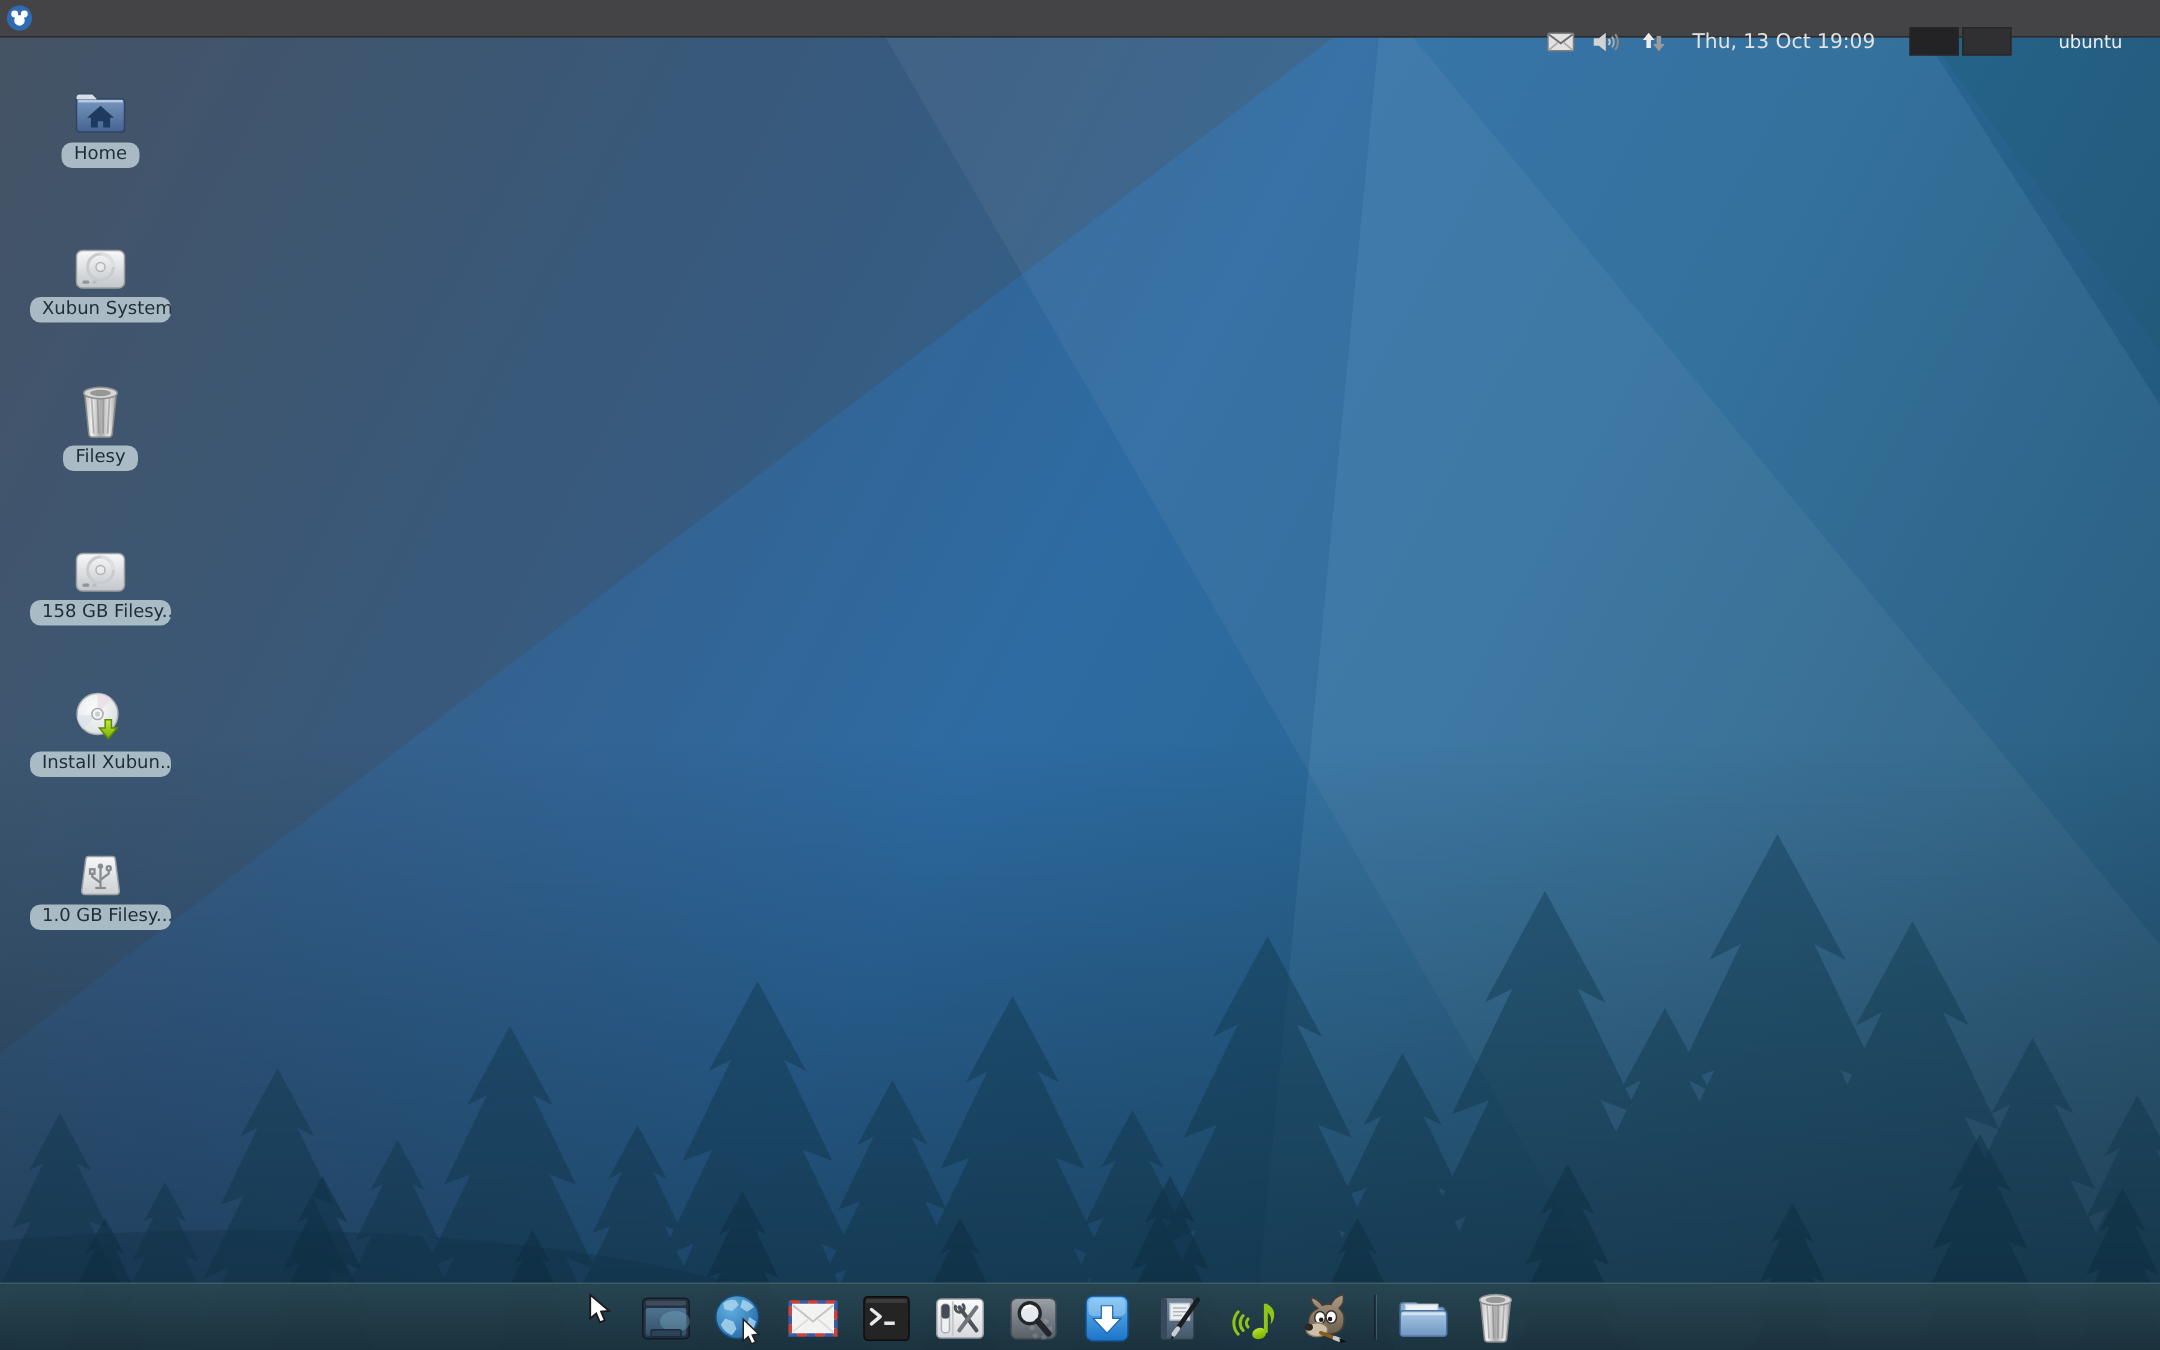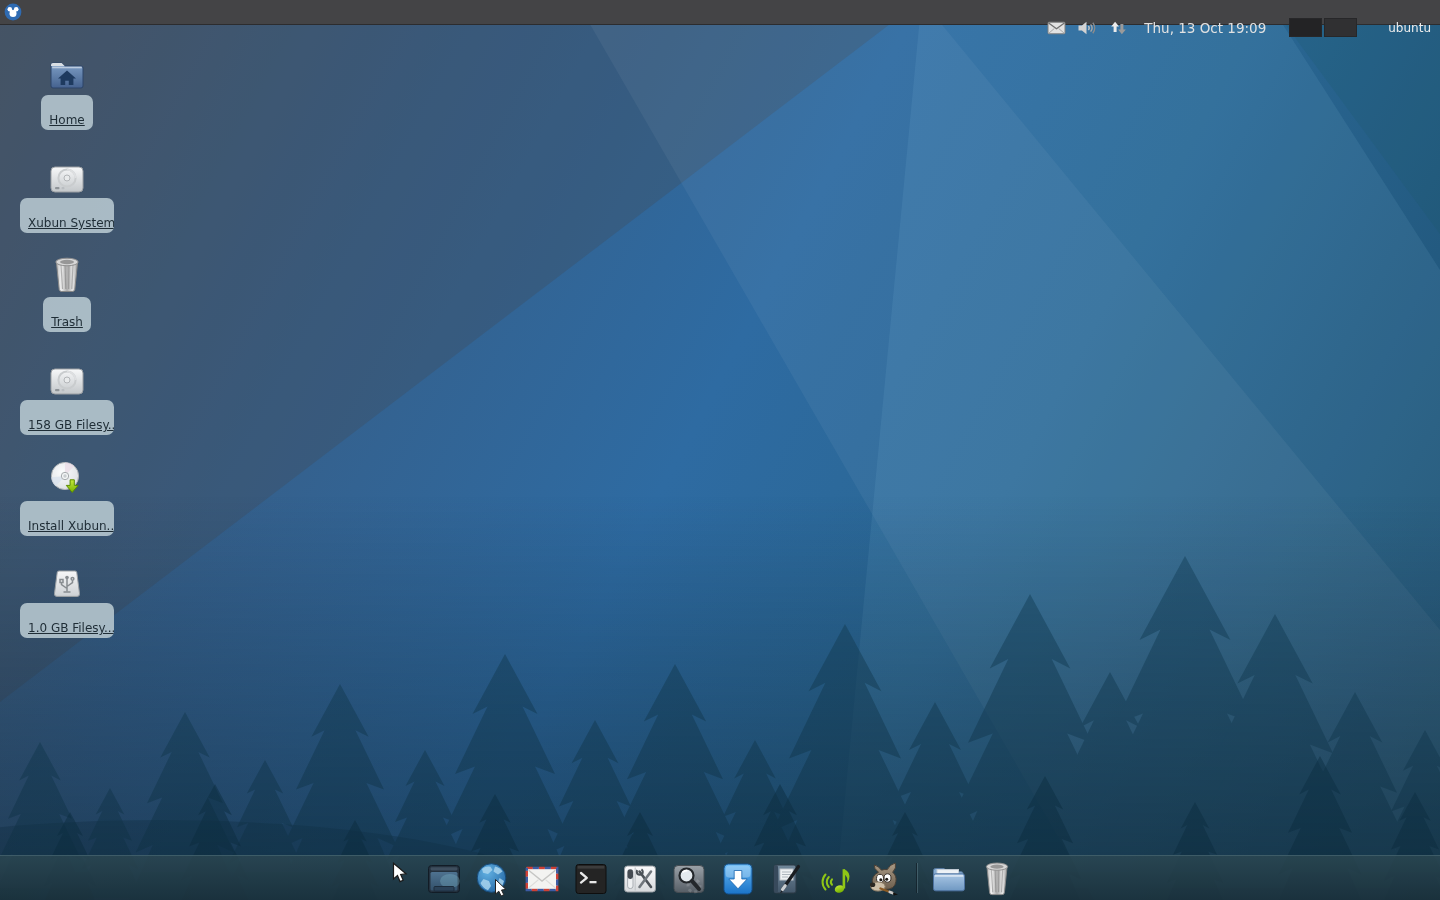--- a/index.html
+++ b/index.html
@@ -17,34 +17,34 @@
   .shade { position:absolute; inset:0; pointer-events:none;
     background:linear-gradient(to bottom,rgba(0,0,0,0) 55%,rgba(10,28,40,0.34) 85%,rgba(8,24,34,0.5) 100%); }
   .trees { position:absolute; left:0; bottom:0; width:1440px; height:430px; pointer-events:none; }
 
   
   .panel { position:absolute; top:0; left:0; width:1440px; height:25px; background:#444446;
     border-bottom:1px solid #2c2c2e; display:flex; align-items:center; z-index:50; color:#e4e4e4; }
   .panel-logo { width:26px; height:25px; display:flex; align-items:center; justify-content:center;
     background:transparent; border:none; cursor:pointer; }
   .panel-spacer { flex:1; }
-  .panel-right { display:flex; align-items:center; gap:9px; padding-right:9px;margin-top:31px; }
+  .panel-right { display:flex; align-items:center; gap:9px; padding-right:25px;margin-top:31px; }
   .tray-btn { background:transparent; border:none; display:flex; align-items:center; padding:0 1px; cursor:pointer; }
   .clock { font-size:13.5px; color:#e2e2e2; margin-left:6px; white-space:nowrap; }
   .ws { display:flex; gap:2px; margin-left:14px; }
   .ws-box { width:33px; height:19px; background:#303032; border:1px solid #272729; }
   .ws-box.active { background:#232325; }
   .user { font-size:12px; color:#ececec; margin-left:22px; }
 
   
   .desk-icon { position:absolute; left:19px; width:96px; display:flex; flex-direction:column;
     align-items:center; cursor:pointer; z-index:10; }
   .di-img { height:40px; display:flex; align-items:flex-end; justify-content:center; }
   .di-label { margin-top:3px; font-size:12px; color:#1f2d36; background:rgba(178,195,204,0.92);
-    padding:18px 8px 3px; border-radius:7px; white-space:nowrap; max-width:94px; overflow:hidden;text-decoration:underline; }
+    padding:0 8px 3px; border-radius:7px; white-space:nowrap; max-width:94px; overflow:hidden; }
 
   
   .dock { position:absolute; left:0; bottom:0; width:1440px; height:45px;
     background:linear-gradient(to bottom,rgba(44,72,82,0.82),rgba(28,50,60,0.82));
     border-top:1px solid rgba(130,170,180,0.35); display:flex; align-items:flex-end;
     justify-content:center; z-index:60; }
   .dock-inner { display:flex; align-items:flex-end; gap:9px; padding-bottom:3px; }
   .dock-btn { background:transparent; border:none; width:40px; height:40px; display:flex;
     align-items:flex-end; justify-content:center; cursor:pointer; }
   .dock-sep { width:1px; height:30px; margin:0 2px 4px; background:rgba(20,34,42,0.8);
@@ -193,21 +193,21 @@
             <stop offset="0.78" stop-color="#e6e6e6"></stop>
         <stop offset="1" stop-color="#9e9e9e"></stop>
           </linearGradient>
         </defs>
       <path d="M6.5 8 L9.2 34.5 q0.2 2 2.5 2 h10.6 q2.3 0 2.5 -2 L27.5 8 z" fill="url(#gt1)" stroke="#878787"></path>
       <path d="M11 10 L12.5 34 M15 10 L15.8 34 M19 10 L18.7 34 M23 10 L21.8 34" stroke="rgba(110,110,110,0.45)" stroke-width="1.2" fill="none"></path>
       <ellipse cx="17" cy="7" rx="11.2" ry="3.8" fill="#d7d7d7" stroke="#8e8e8e"></ellipse>
       <ellipse cx="17" cy="7" rx="7" ry="2.2" fill="#979797"></ellipse>
     </svg>
   </div>
-  <div class="di-label">Trash</div>
+  <div class="di-label">Filesy</div>
 </div>
 
 <div class="desk-icon" style="top:357px">
   <div class="di-img">
     <svg width="38" height="31" viewBox="0 0 38 31">
       <defs>
           <linearGradient id="gd2" x1="0" y1="0" x2="0" y2="1">
         <stop offset="0" stop-color="#f7f8f9"></stop>
             <stop offset="1" stop-color="#c3c7ca"></stop>
           </linearGradient>

